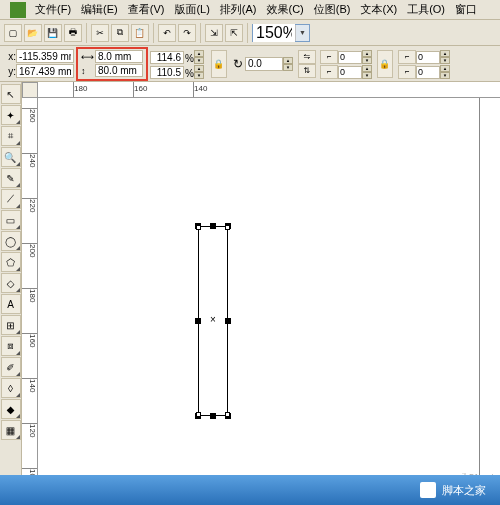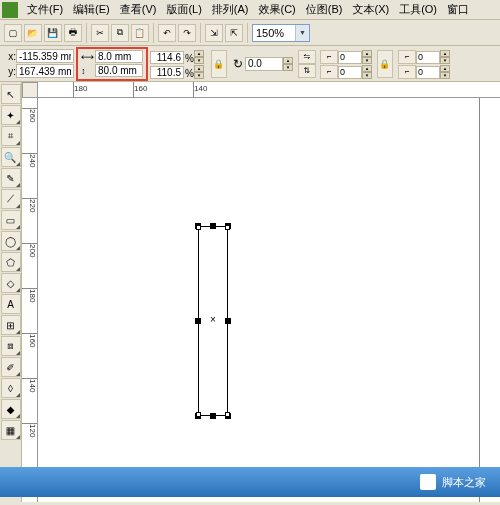--- a/index.html
+++ b/index.html
@@ -1,24 +1,24 @@
 <!DOCTYPE html>
 <html><head>
 <meta charset="utf-8">
 <style>
 *{margin:0;padding:0;box-sizing:border-box;font-family:"Microsoft YaHei",SimSun,Arial,sans-serif;font-size:11px}
 body{background:#e8e4d8;width:500px;height:505px;overflow:hidden;position:relative}
-.menubar{display:flex;align-items:center;height:20px;background:#e8e4d8;border-bottom:1px solid #c0b8a0;padding:0 2px}
+.menubar{display:flex;align-items:center;height:20px;background:#e8e4d8;border-bottom:1px solid #c0b8a0;padding:0 10px}
 .app-icon{width:16px;height:16px;background:#4a8c2a;margin-right:4px;display:inline-block}
 .menu-item{padding:2px 5px;cursor:pointer;color:#000}
 .proptoolbar{display:flex;align-items:center;height:26px;background:#e8e4d8;border-bottom:1px solid #c0b8a0;padding:0 4px;gap:2px}
 .tb-icon{width:18px;height:18px;background:#f0ece0;border:1px solid #c8c0a8;cursor:pointer;display:inline-flex;align-items:center;justify-content:center;font-size:9px}
 .tb-sep{width:1px;height:20px;background:#c8c0a8;margin:0 2px}
 .zoom-box{display:flex;align-items:center;border:1px solid #7a9ec7;background:#fff;height:18px}
-.zoom-box input{border:none;width:42px;padding:0 3px;outline:none;font-size:11px}
+.zoom-box input{border:none;width:42px;padding:0 3px;outline:none;font-size:16px}
 .zoom-dd{width:14px;height:16px;background:#e0e8f0;border-left:1px solid #c0c0c0;cursor:pointer;display:flex;align-items:center;justify-content:center;font-size:7px;color:#444}
 .control-row{display:flex;align-items:center;height:36px;background:#e8e4d8;border-bottom:1px solid #c0b8a0;padding:0 4px}
 .coord-box{display:flex;flex-direction:column;margin-right:2px}
 .coord-line{display:flex;align-items:center;height:15px}
 .coord-lbl{width:12px;font-size:10px;text-align:right}
 .coord-val{width:58px;border:1px solid #c0b8a0;background:#fff;height:14px;padding:0 2px;font-size:10px;text-align:right}
 .size-group{border:2px solid #e04030;padding:1px 3px;display:flex;flex-direction:column;margin-right:2px}
 .size-line{display:flex;align-items:center;height:14px}
 .size-ic{width:14px;font-size:9px}
 .size-val{width:48px;border:1px solid #c0b8a0;background:#fff;height:13px;padding:0 2px;font-size:10px}
@@ -45,21 +45,21 @@
 .hruler{position:absolute;left:16px;right:0;top:0;height:16px;background:#fff;border-bottom:1px solid #999}
 .hruler .tick{position:absolute;top:0;bottom:0;border-left:1px solid #888;font-size:8px;color:#333;padding-top:2px;width:1px}
 .rcorner{position:absolute;left:0;top:0;width:16px;height:16px;background:#f0ece0;border:1px solid #999}
 .canvas{position:absolute;left:16px;top:16px;right:0;bottom:0;background:#fff;overflow:hidden}
 .page-edge{position:absolute;right:20px;top:0;bottom:0;width:1px;background:#888}
 .shape{position:absolute;left:160px;top:128px;width:30px;height:190px;border:1px solid #000}
 .handle{position:absolute;width:6px;height:6px;background:#000}
 .mhandle{position:absolute;width:5px;height:5px;background:#fff;border:1px solid #000}
 .center-x{position:absolute;font-size:10px;color:#000}
 .watermark{position:absolute;right:6px;bottom:20px;font-size:9px;color:#aaa}
-.footer{position:absolute;left:0;right:0;bottom:8px;height:28px;background:linear-gradient(#5aa0e0,#2a70b8);color:#fff;display:flex;align-items:center;justify-content:flex-end;padding:15px 14px;font-size:14px}
+.footer{position:absolute;left:0;right:0;bottom:0;height:28px;background:linear-gradient(#5aa0e0,#2a70b8);color:#fff;display:flex;align-items:center;justify-content:flex-end;padding:15px 14px;font-size:14px}
 .footer-icon{width:16px;height:16px;background:#fff;border-radius:2px;margin-right:6px}
 </style>
 </head>
 <body>
 
 <div class="menubar">
   <span class="app-icon"></span>
   <span class="menu-item">文件(F)</span>
   <span class="menu-item">编辑(E)</span>
   <span class="menu-item">查看(V)</span>

